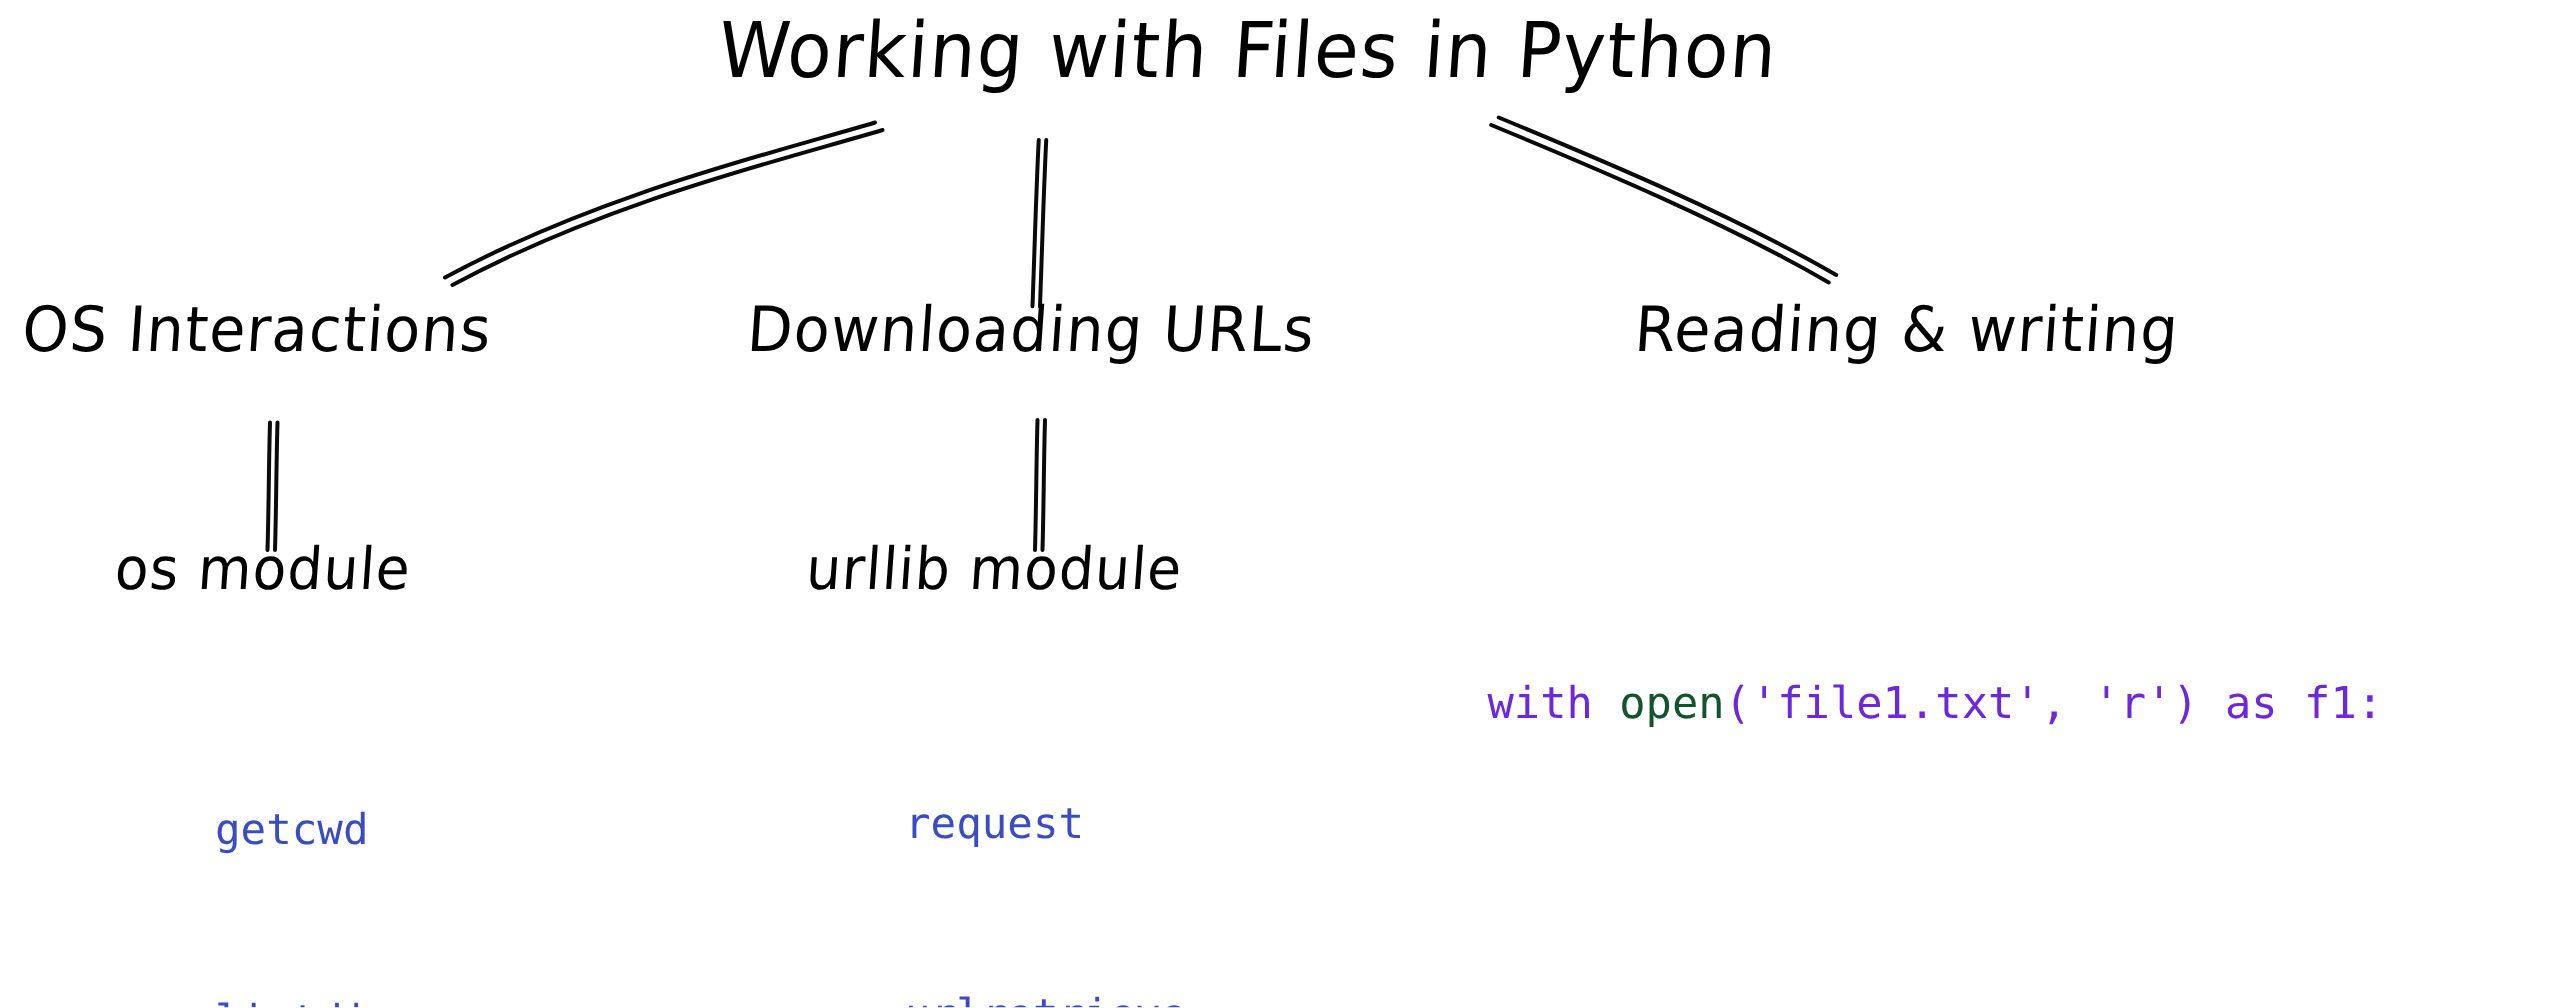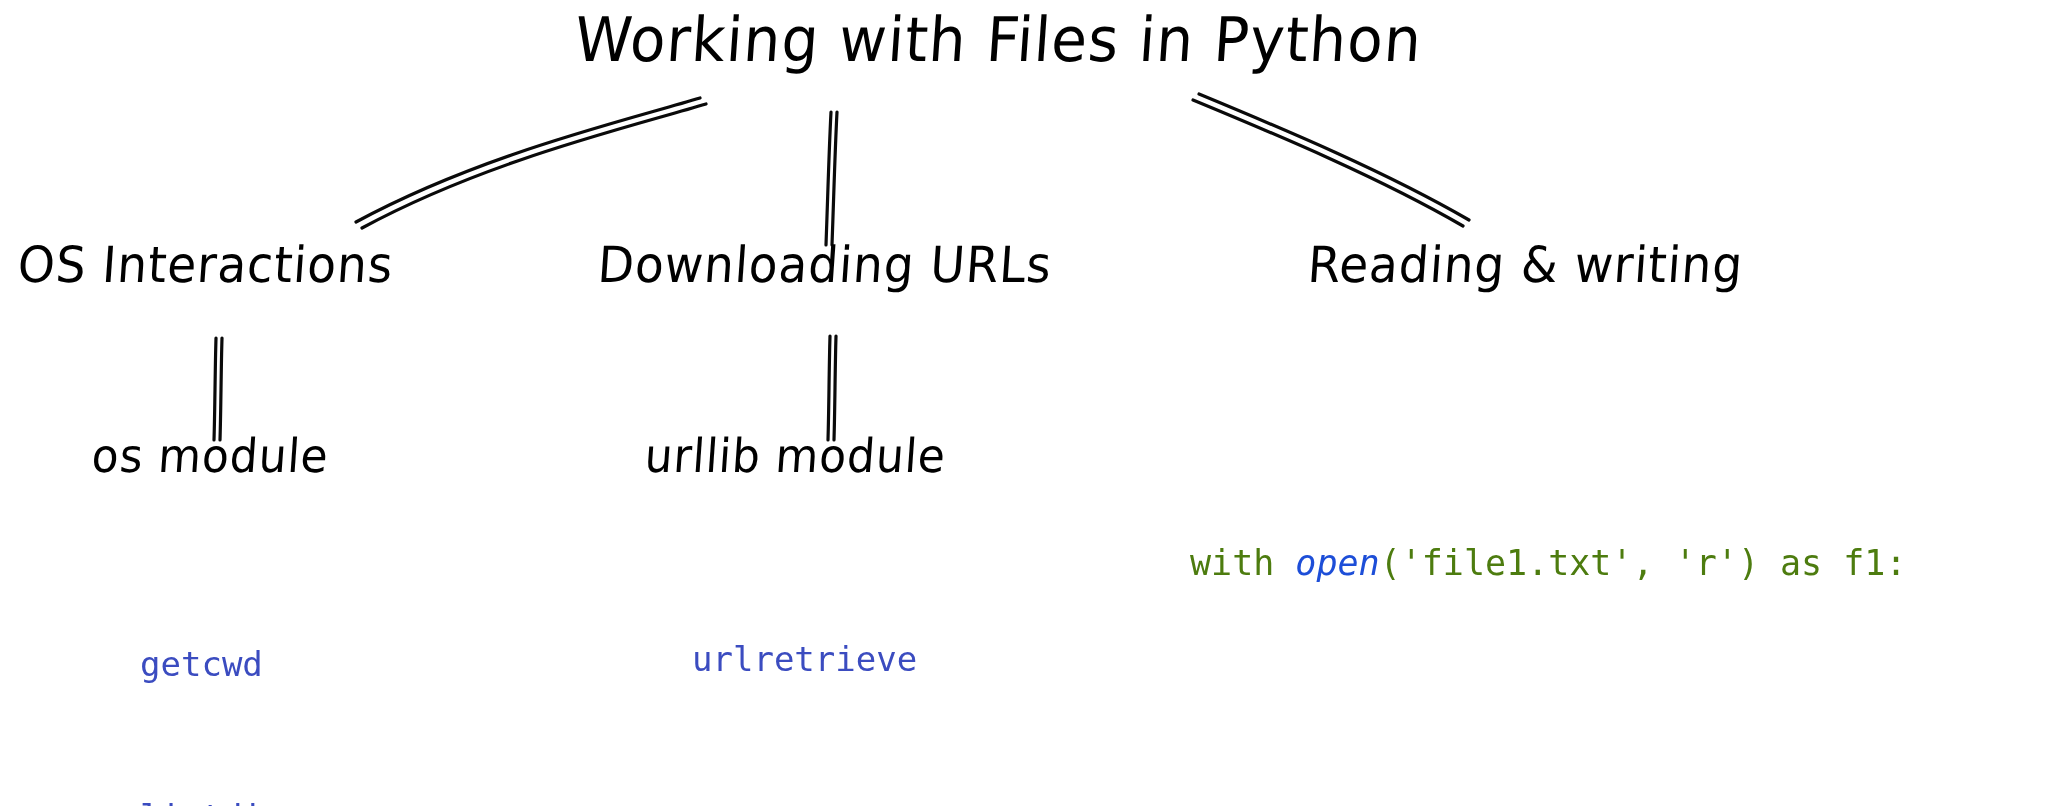--- a/index.html
+++ b/index.html
@@ -56,35 +56,35 @@
   .fnlist {
     position: absolute;
     font-family: "DejaVu Sans Mono", monospace;
     font-size: 34px;
     line-height: 51px;
     color: #3b4cc0;
     white-space: pre;
   }
   #fnlist-0 { top: 537px; left: 140px; }
   #fnlist-1 { top: 532px; left: 692px; }
-  .fn-item { display: block; }
+  .fn-item { display: block; margin-left: 32px; }
 
   
   #codeblock {
     position: absolute;
     top: 438px;
     left: 1190px;
     font-family: "DejaVu Sans Mono", monospace;
     font-size: 35px;
     line-height: 50px;
     white-space: pre;
   }
   .code-line { display: block; min-height: 50px; }
-  .tok-plain { color: #4d7c0f; }
-  .tok-fn    { color: #1d4ed8; font-style: italic; }
+  .tok-plain { color: #6d28d9; }
+  .tok-fn    { color: #14532d; }
 
   
   svg.connectors {
     position: absolute;
     top: 0;
     left: 0;
     width: 2048px;
     height: 806px;
     pointer-events: none;
   }
@@ -138,20 +138,21 @@
   <div class="hand module-label" id="module-1"><span class="hand-inner">urllib module</span></div>
 
   <div class="fnlist" id="fnlist-0">
     <span class="fn-item">getcwd</span>
     <span class="fn-item">listdir</span>
     
     
   </div>
 
   <div class="fnlist" id="fnlist-1">
+    <span class="fn-item">request</span>
     <span class="fn-item">urlretrieve</span>
     
   </div>
 
   <div id="codeblock">
     <span class="code-line"><span class="tok-plain">with </span><span class="tok-fn">open</span><span class="tok-plain">('file1.txt', 'r') as f1:</span></span>
     
     
     
   </div>

